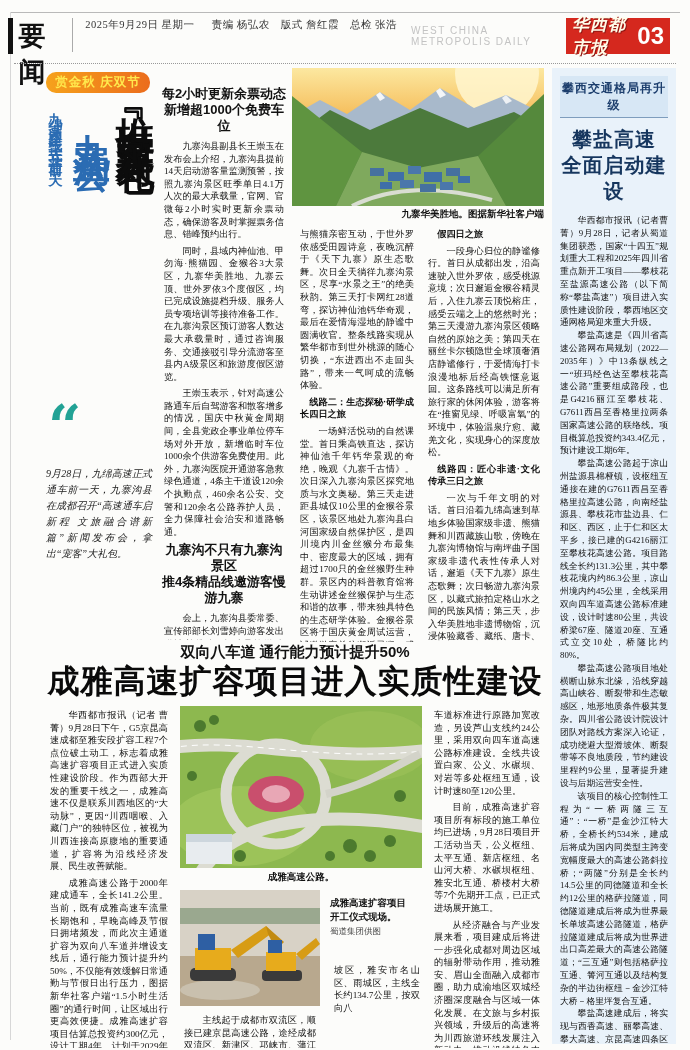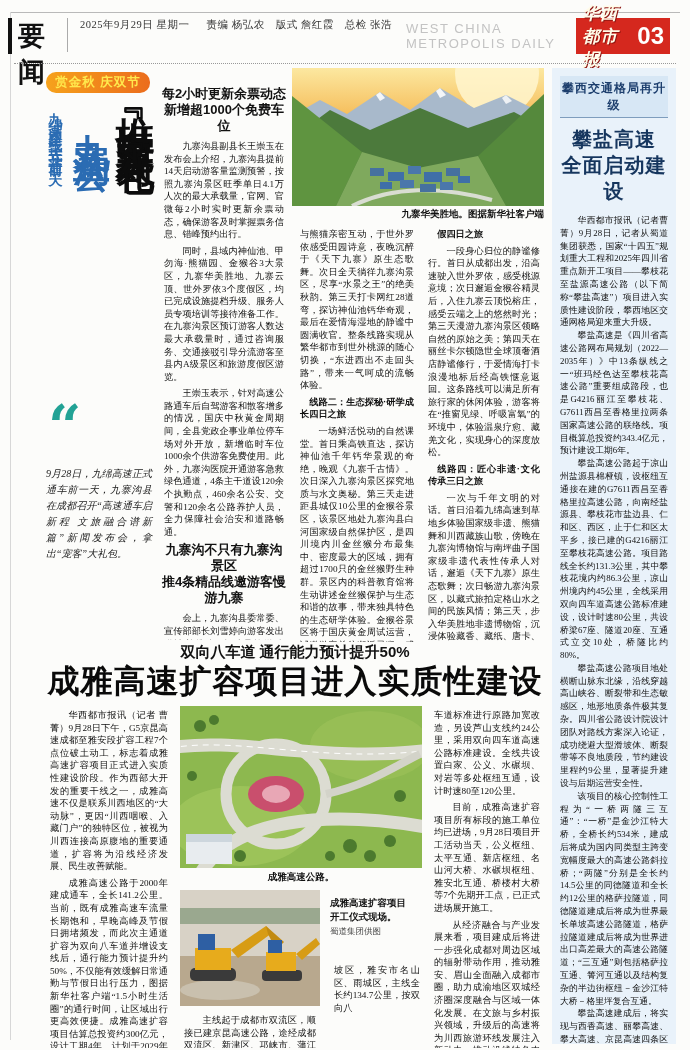--- a/index.html
+++ b/index.html
@@ -9,21 +9,21 @@
   .topline{left:10px;top:12px;width:670px;height:0;border-top:1px solid #b9b9b9;}
   .leftline{left:10px;top:12px;width:0;height:1028px;border-left:1px solid #d7d7d7;}
   
   .hdr{left:8px;top:18px;width:662px;height:42px;display:flex;align-items:flex-start;}
   .blackbar{width:6px;height:36px;background:#111;margin-right:6px;}
   .secname{font-family:"Liberation Sans",sans-serif;font-weight:900;font-size:27px;letter-spacing:2px;color:#111;padding-right:10px;}
   .vdiv{width:0;height:34px;border-left:1px solid #aaa;margin-right:12px;}
   .dateline{font-size:10.5px;color:#333;letter-spacing:.5px;white-space:nowrap;}
   .dateline span{margin-right:14px;}
   .hdr-right{margin-left:auto;display:flex;align-items:center;}
-  .brand-en{font-family:"Liberation Sans",sans-serif;font-size:13px;color:#c3c3c3;letter-spacing:1.5px;margin-right:6px;}
+  .brand-en{font-family:"Liberation Sans",sans-serif;font-size:10px;color:#c3c3c3;letter-spacing:1.5px;margin-right:6px;}
   .brand-box{background:#d5281e;color:#fff;display:flex;align-items:center;padding:3px 6px;height:30px;}
   .brand-script{font-style:italic;font-weight:900;font-size:17px;color:#fffbe8;letter-spacing:1px;margin-right:8px;
                 font-family:"Liberation Serif",serif;text-shadow:1px 1px 0 #8e1510;}
   .page-no{font-family:"Liberation Sans",sans-serif;font-weight:900;font-size:24px;color:#fff;}
   .hdr-dots{left:14px;top:63px;width:662px;height:0;border-top:1px dotted #999;}
   
   .badge{left:46px;top:72px;width:104px;height:21px;background:linear-gradient(90deg,#f6a21c,#eb6c1c);
          color:#ffe94d;font-family:"Liberation Sans",sans-serif;font-weight:900;font-size:12.5px;
          display:flex;align-items:center;justify-content:center;border-radius:10px;letter-spacing:1px;}
   .vert{writing-mode:vertical-rl;text-orientation:upright;}

